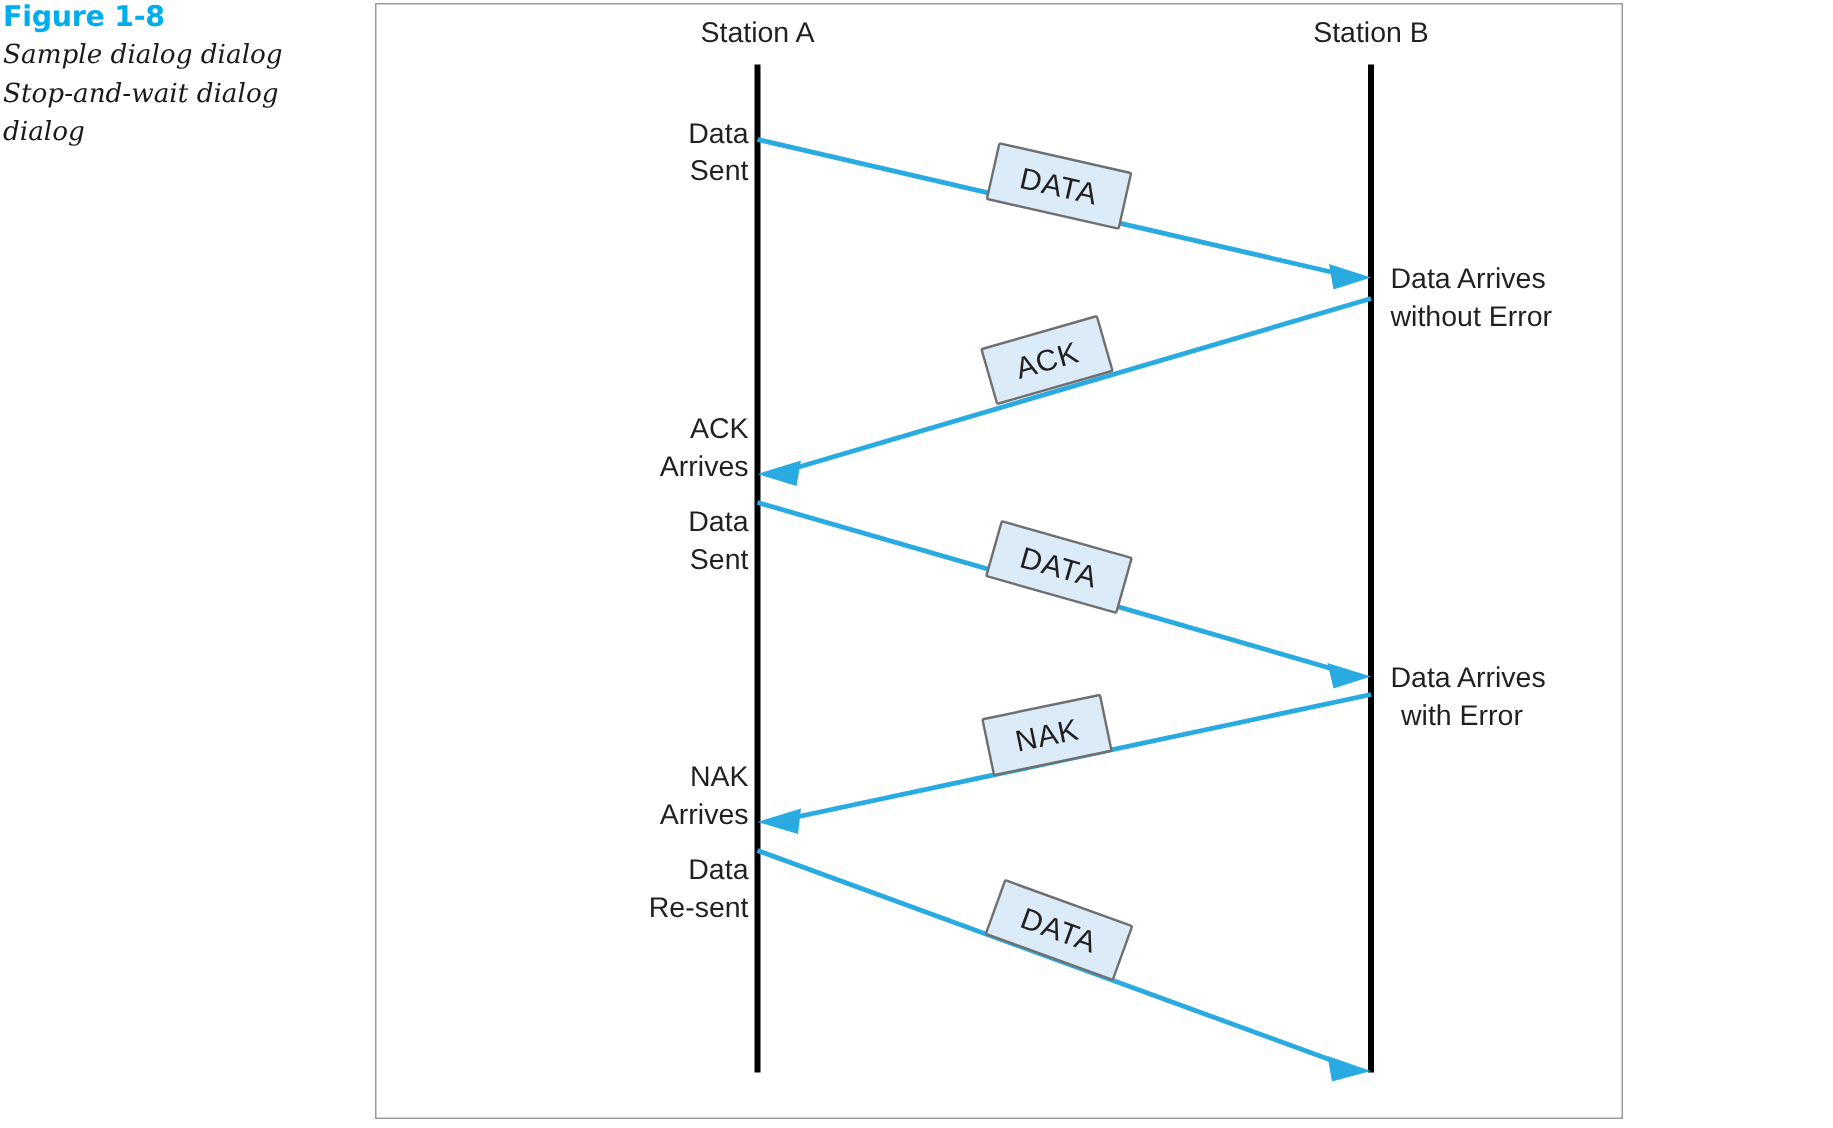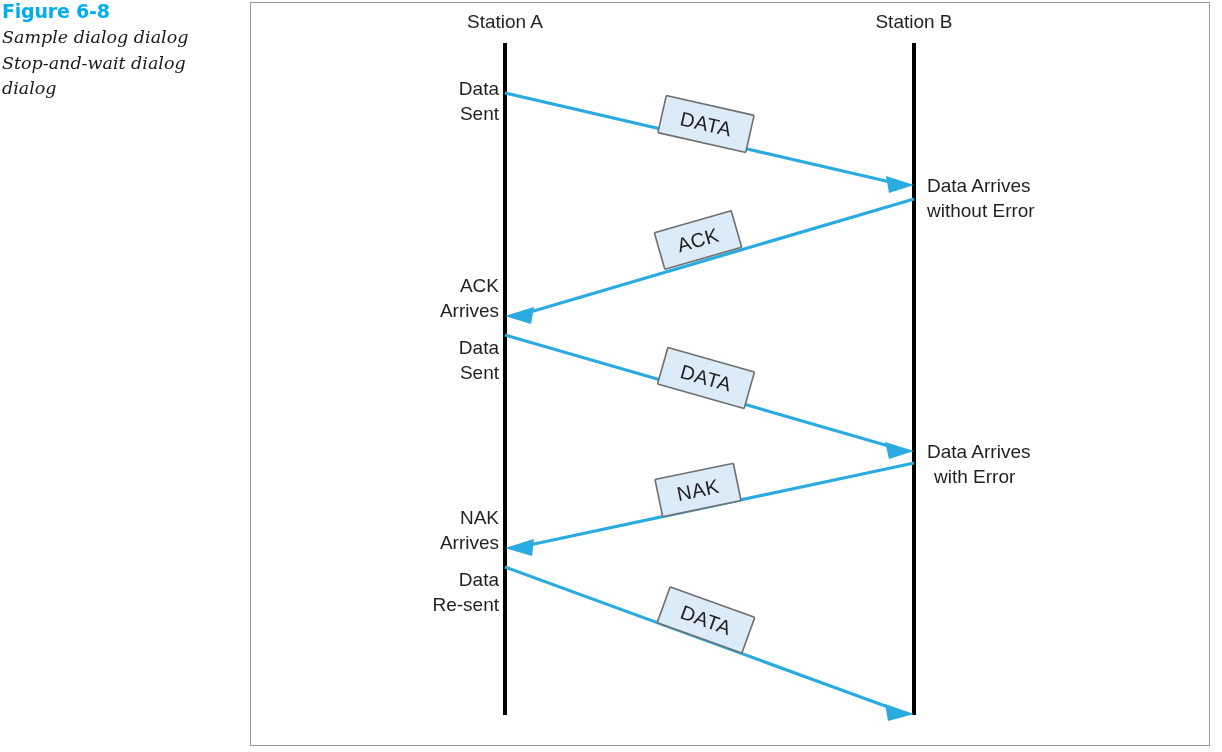--- a/index.html
+++ b/index.html
@@ -39,21 +39,21 @@
     line-height: 25.5px;
     color: #1a1a1a;
     margin: 0;
   }
 
   
   #diagram-frame {
     position: absolute;
     left: 250px;
     top: 2px;
-    width: 960px;
+    width: 832px;
     height: 744px;
     border: 1px solid #9a9a9a;
     box-sizing: border-box;
     background: #ffffff;
   }
   #diagram-svg {
     position: absolute;
     left: 0;
     top: 0;
   }
@@ -89,21 +89,21 @@
     fill: none;
   }
   .arrow-head {
     fill: #29abe2;
   }
 </style>
 </head>
 <body>
 
 <div id="caption-block">
-  <div id="figure-number">Figure 6-8</div>
+  <div id="figure-number">Figure 1-8</div>
   <div id="figure-caption">
     <span>Sample dialog dialog</span><br>
     <span>Stop-and-wait dialog</span><br>
     <span>dialog</span>
   </div>
 </div>
 
 <div id="diagram-frame">
   <svg id="diagram-svg" width="958" height="742" viewBox="0 0 958 742">
 

